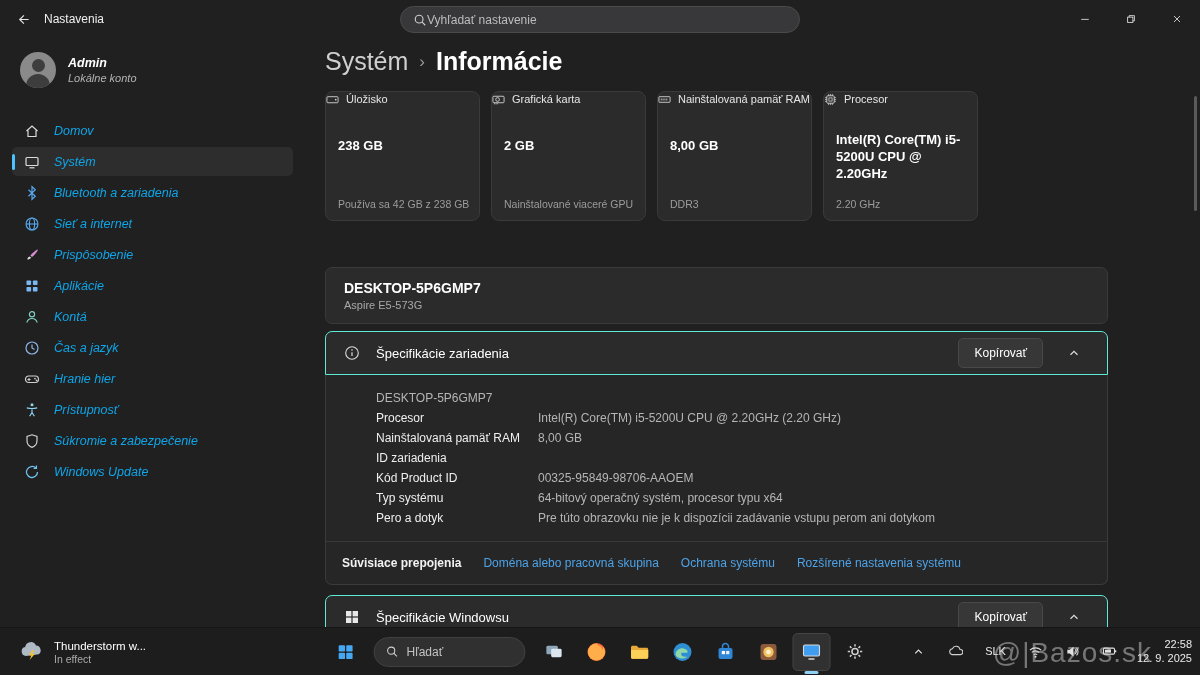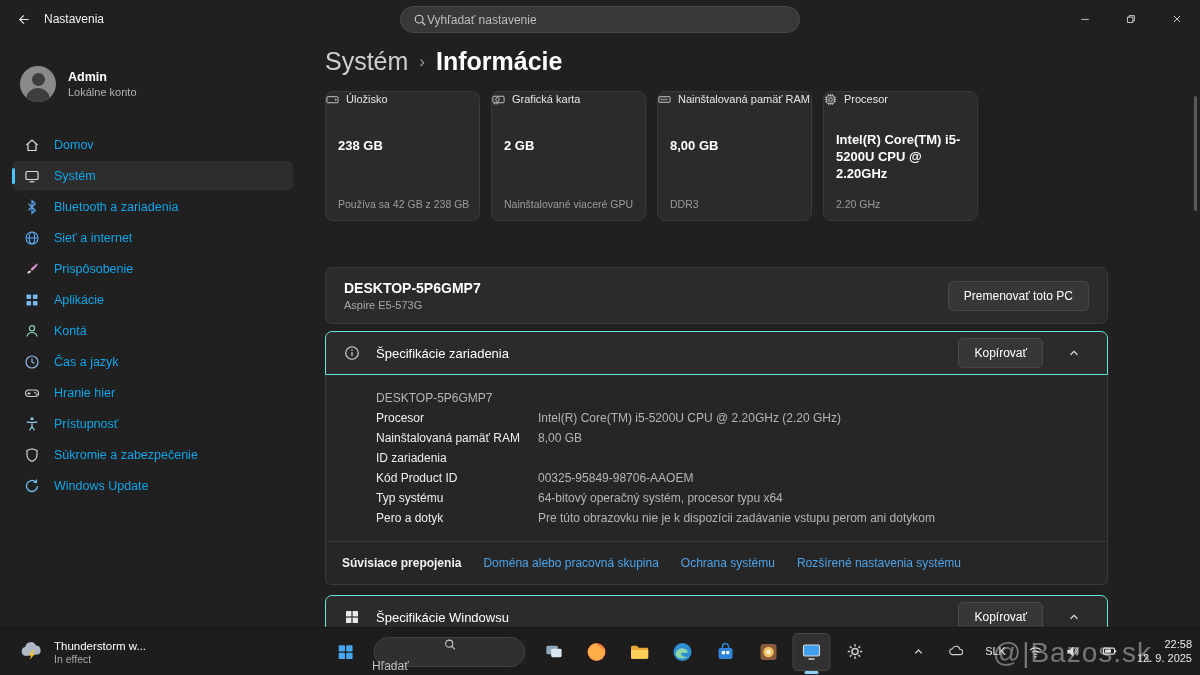--- a/index.html
+++ b/index.html
@@ -15,21 +15,21 @@
   .titlebar { position:absolute; top:0; left:0; width:100%; height:38px; display:flex; align-items:center; }
   .back-btn { width:44px; height:100%; display:flex; align-items:center; justify-content:center; cursor:pointer; }
   .win-title { font-size:12px; color:#f0f0f0; }
   .tb-search { position:absolute; left:400px; top:6px; width:400px; height:27px; background:#38383a; border:1px solid #4a4a4a; border-radius:14px; display:flex; align-items:center; gap:0; padding:0 12px; }
   .tb-search input { flex:1; background:transparent; border:0; outline:0; color:#dcdcdc; font-size:12px; font-family:inherit; }
   .tb-search input::placeholder { color:#bdbdbd; }
   .win-controls { position:absolute; right:0; top:0; height:38px; display:flex; }
   .win-ctl { width:46px; height:100%; display:flex; align-items:center; justify-content:center; cursor:pointer; }
 
   
-  .sidebar { position:absolute; top:52px; left:0; width:305px; bottom:48px; }
+  .sidebar { position:absolute; top:38px; left:0; width:305px; bottom:48px;font-style:italic; }
   .user { display:flex; align-items:center; gap:12px; padding:14px 20px 6px; cursor:pointer; }
   .avatar { width:36px; height:36px; border-radius:50%; background:#8a8a8a; position:relative; overflow:hidden; flex:none; }
   .avatar::before { content:''; position:absolute; width:13px; height:13px; border-radius:50%; background:#3d3d3d; left:11.5px; top:7px; }
   .avatar::after { content:''; position:absolute; width:24px; height:15px; border-radius:12px 12px 0 0; background:#3d3d3d; left:6px; top:22px; }
   .user-name { font-size:12.5px; font-weight:700; }
   .user-sub { font-size:11px; color:#b3b3b3; margin-top:2px; }
   .nav { margin-top:22px; }
   .nav-item { position:relative; display:flex; align-items:center; gap:14px; height:29px; margin:2px 12px; padding:0 12px; border-radius:5px; color:#0ea5e9; font-size:12.5px; cursor:pointer; white-space:nowrap; }
   .nav-item.active { background:#2d2d2d; }
   .nav-item.active::before { content:''; position:absolute; left:0; top:6.5px; width:3px; height:16px; border-radius:2px; background:var(--accent,#4cc2ff); }
@@ -76,21 +76,21 @@
 
   
   .taskbar { position:absolute; left:0; bottom:0; width:100%; height:48px; background:#1d1d1d; border-top:1px solid #161616; }
   .widgets { position:absolute; left:8px; top:50%; transform:translateY(-50%); display:flex; align-items:center; gap:9px; padding:4px 10px; border-radius:5px; cursor:pointer; }
   .widget-title { font-size:11.5px; color:#fff; }
   .widget-sub { font-size:10.5px; color:#a9a9a9; margin-top:1px; }
   .tb-center { position:absolute; left:50%; top:50%; transform:translate(-50%,-50%); display:flex; align-items:center; gap:5px; }
   .tb-icon { width:38px; height:38px; border-radius:5px; display:flex; align-items:center; justify-content:center; cursor:pointer; position:relative; }
   .tb-icon.active { background:#313131; border:1px solid #454545; }
   .tb-icon.active::after { content:''; position:absolute; bottom:-4px; left:50%; transform:translateX(-50%); width:14px; height:3px; border-radius:2px; background:#8fd0f5; }
-  .tb-search-pill { width:152px; height:30px; border-radius:15px; background:#303030; border:1px solid #414141; display:flex; align-items:center; gap:8px; padding:0 11px; margin:0 4px;flex-direction:column; }
+  .tb-search-pill { width:152px; height:30px; border-radius:15px; background:#303030; border:1px solid #414141; display:flex; align-items:center; gap:8px; padding:0 11px; margin:0 4px; }
   .tb-search-pill input { flex:1; background:transparent; border:0; outline:0; color:#ddd; font-size:12px; font-family:inherit; min-width:0; }
   .tb-search-pill input::placeholder { color:#c2c2c2; }
   .tray { position:absolute; right:8px; top:50%; transform:translateY(-50%); display:flex; align-items:center; gap:16px; }
   .tray-item { display:flex; align-items:center; justify-content:center; padding:3px; border-radius:4px; cursor:pointer; }
   .tray-lang { font-size:11px; color:#eaeaea; }
   .clock { text-align:right; font-size:11px; line-height:1.35; color:#eaeaea; cursor:pointer; }
 
   .watermark { position:absolute; right:48px; bottom:6px; z-index:20; pointer-events:none;
     font-size:28px; letter-spacing:1px; color:rgba(215,215,215,0.48); display:flex; align-items:center; }
 </style>
@@ -324,21 +324,20 @@
       <div class="card-value">Intel(R) Core(TM) i5-5200U CPU @ 2.20GHz</div>
       <div class="card-sub">2.20 GHz</div>
     </div>
   </div>
 
   <div class="device-band">
     <div>
       <div class="dev-name">DESKTOP-5P6GMP7</div>
       <div class="dev-model">Aspire E5-573G</div>
     </div>
-    <button class="btn">Premenovať toto PC</button>
   </div>
 
   <div class="expander">
     <div class="exp-header">
       <span class="exp-icon">
         <svg viewBox="0 0 16 16">
             <circle cx="8" cy="8" r="6.3" fill="none" stroke="#dcdcdc" stroke-width="1.1"></circle>
             <path d="M8 7.3v3.6" stroke="#dcdcdc" stroke-width="1.2"></path>
             <circle cx="8" cy="5" r=".8" fill="#dcdcdc"></circle>
           </svg>

